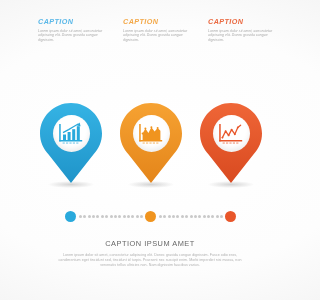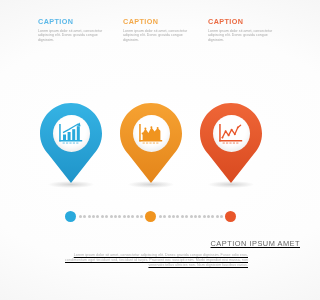--- a/index.html
+++ b/index.html
@@ -7,21 +7,21 @@
     width:300px;height:300px;overflow:hidden;
     font-family:"Liberation Sans", sans-serif;
     background:
       radial-gradient(ellipse 140% 90% at 50% 50%, #ffffff 0%, #fdfdfd 45%, #f2f2f2 78%, #e9e9e9 100%);
     position:relative;
   }
   .stage{position:absolute;inset:0;}
 
   
   .captions{position:absolute;top:18px;left:0;width:300px;height:48px;}
-  .cap{position:absolute;width:66px;}
+  .cap{position:absolute;width:66px;font-style:italic;}
   .cap.c0{left:38px;}
   .cap.c1{left:123px;}
   .cap.c2{left:208px;}
   .cap-title{
     font-size:7.2px;font-weight:bold;letter-spacing:.45px;
     line-height:8px;margin:0 0 3px 0;
   }
   .cap-body{
     font-size:3.5px;line-height:4.4px;color:#a8a8a8;margin:0;
     letter-spacing:.05px;
@@ -62,21 +62,21 @@
     position:absolute;top:6.2px;height:3px;
   }
   .tl-seg.s0{left:79px;width:64px;}
   .tl-seg.s1{left:159px;width:64px;}
   .tl-seg i{
     position:absolute;top:0;width:3px;height:3px;border-radius:50%;
     background:#c9c9c9;
   }
 
   
-  .footer{position:absolute;top:239px;left:0;width:300px;text-align:right;text-decoration:underline;}
+  .footer{position:absolute;top:239px;left:0;width:300px;text-align:center;}
   .footer-title{
     font-size:7.4px;letter-spacing:.5px;color:#666666;
     margin:0 0 5px 0;font-weight:normal;
   }
   .footer-body{
     font-size:3.6px;line-height:5px;color:#b0b0b0;
     margin:0 auto;width:196px;letter-spacing:.05px;
   }
 </style>
 </head>

